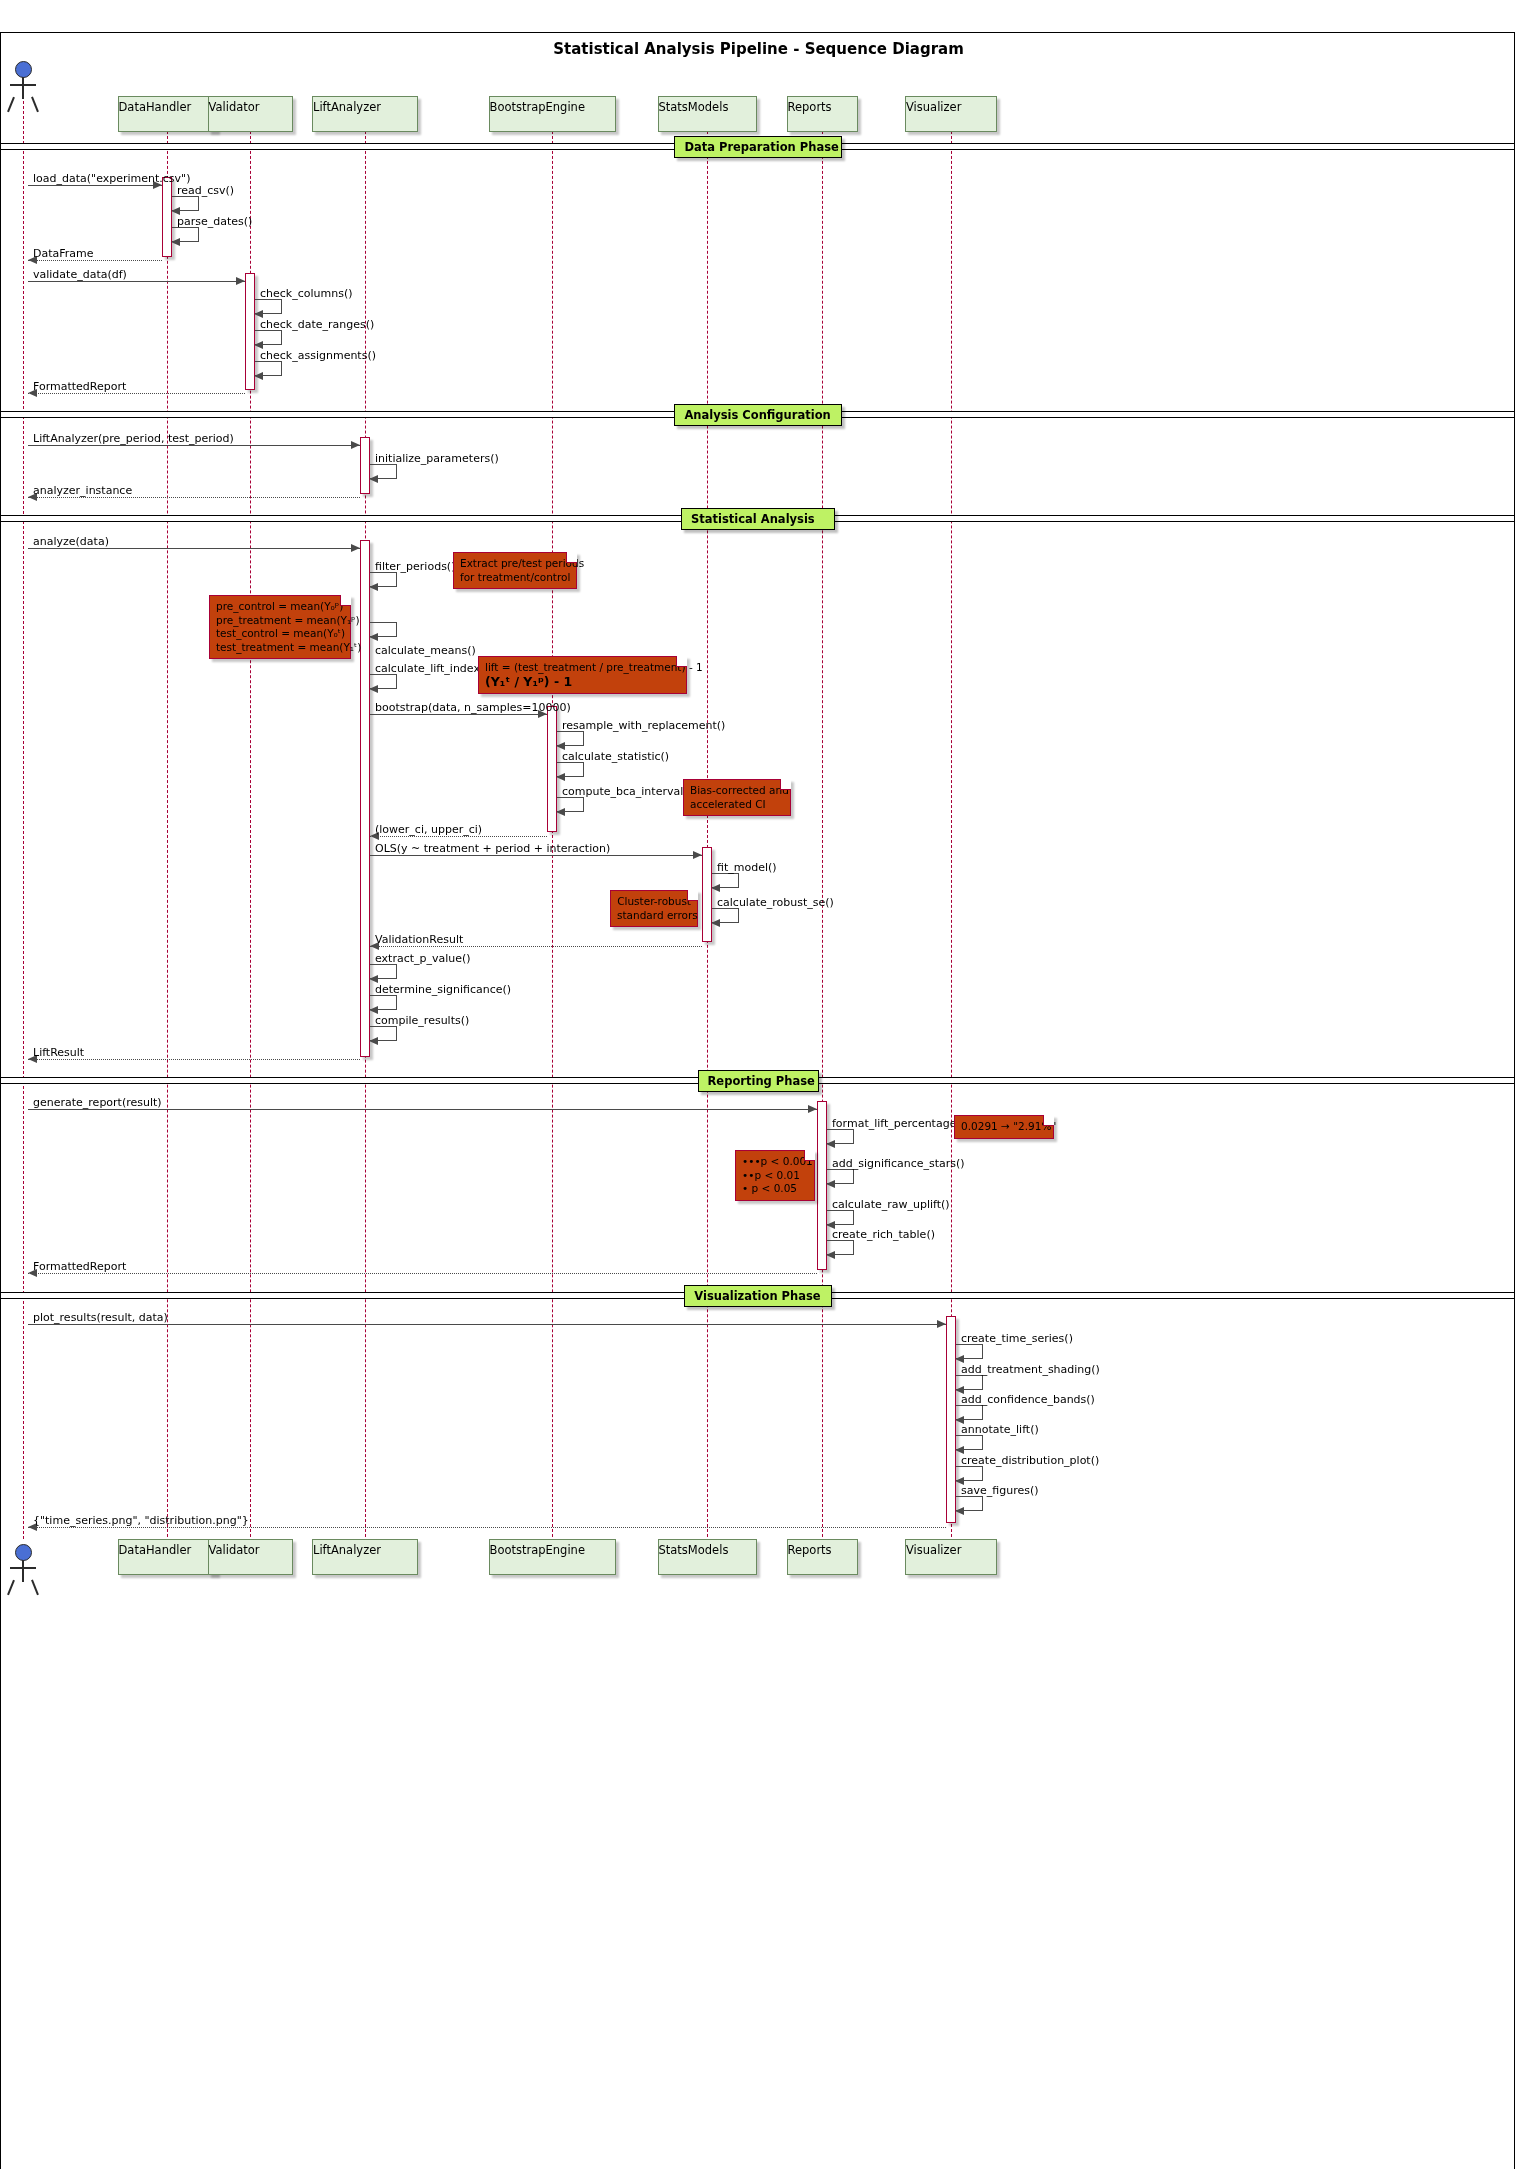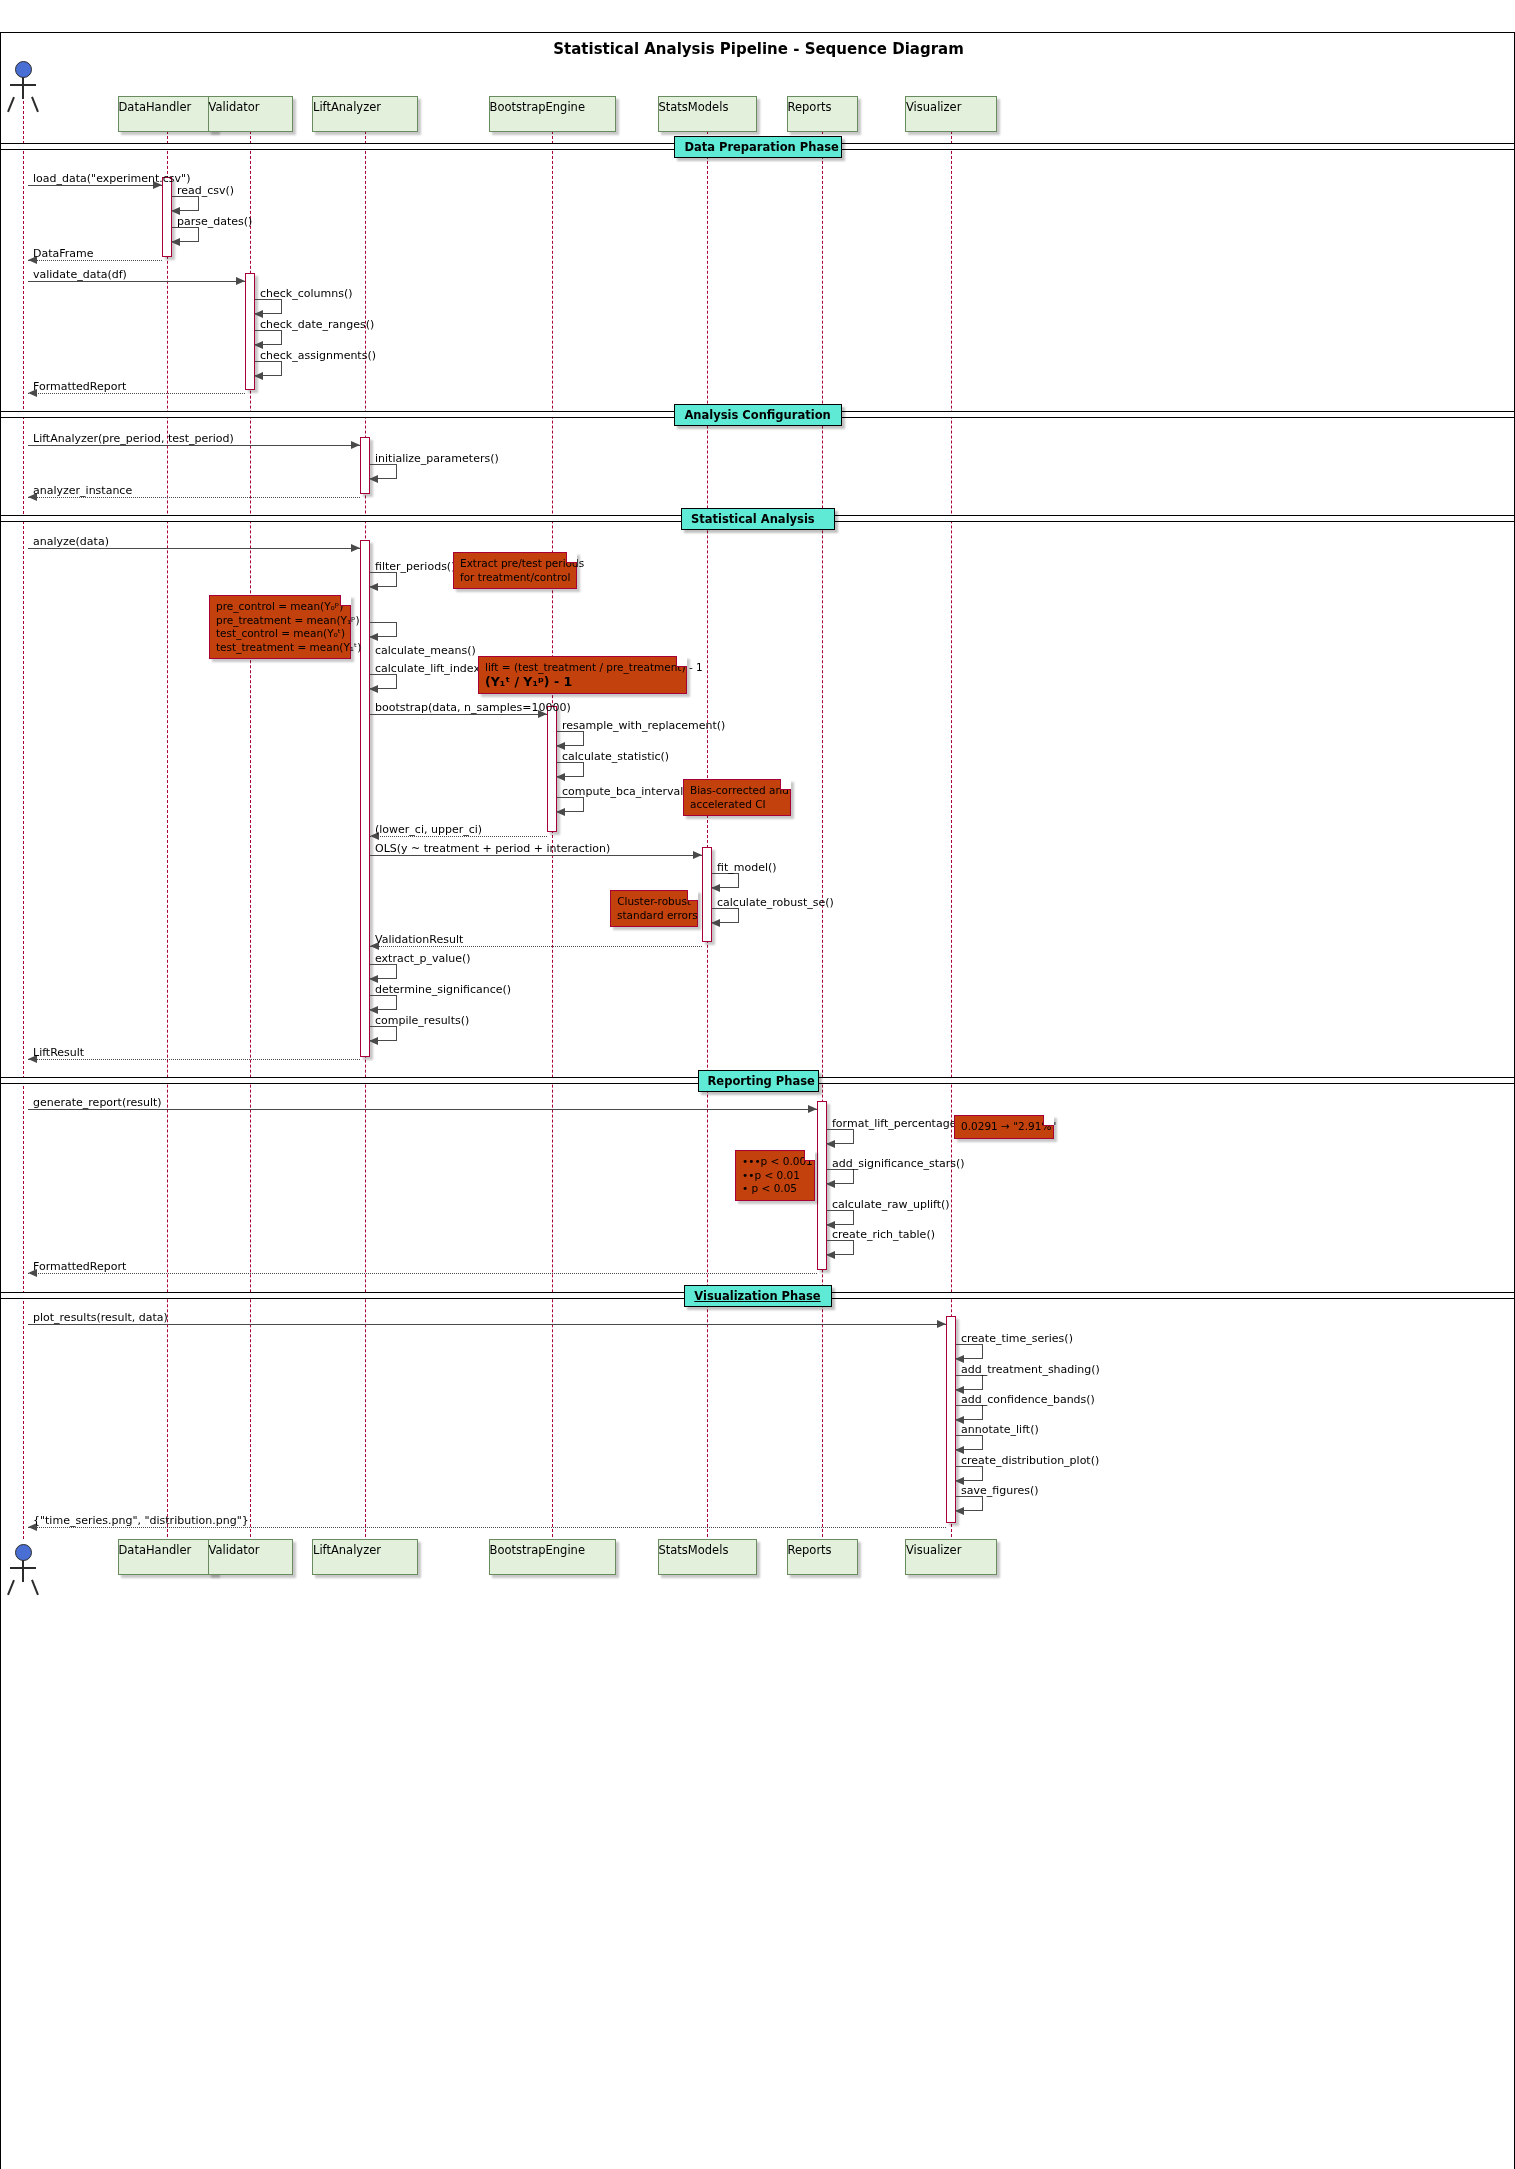--- a/index.html
+++ b/index.html
@@ -30,21 +30,21 @@
   
   .lifeline{position:absolute;width:0;border-left:1.4px dashed #a80036;}
 
   
   .act{position:absolute;width:10px;background:#fff;border:1.3px solid #a80036;
        box-shadow:2.5px 2.5px 2px rgba(0,0,0,.22);box-sizing:border-box;}
 
   
   .divider{position:absolute;left:0;width:1513px;height:5px;
            border-top:1.6px solid #000;border-bottom:1.6px solid #000;background:#fff;}
-  .divlabel{position:absolute;background:#5eead4;border:1.4px solid #000;
+  .divlabel{position:absolute;background:#bef264;border:1.4px solid #000;
             font-size:11.5px;font-weight:bold;color:#000;padding:3px 9px;
             box-shadow:2.5px 2.5px 2px rgba(0,0,0,.25);white-space:nowrap;box-sizing:border-box;}
 
   
   .msgline{position:absolute;height:0;border-top:1.3px solid #4a4a4a;}
   .msgline.dotted{border-top:1.6px dotted #4a4a4a;}
   .arrowR{position:absolute;width:0;height:0;border-top:4.5px solid transparent;
           border-bottom:4.5px solid transparent;border-left:9px solid #4a4a4a;}
   .arrowL{position:absolute;width:0;height:0;border-top:4.5px solid transparent;
           border-bottom:4.5px solid transparent;border-right:9px solid #4a4a4a;}
@@ -124,21 +124,21 @@
   <div id="layer-dividers">
       <div class="divider" style="top:110px;"></div>
       <div class="divlabel" style="left:673.4px;top:103px;width:167.2px;"><span>Data Preparation Phase</span></div>
       <div class="divider" style="top:378px;"></div>
       <div class="divlabel" style="left:673.4px;top:371px;width:167.2px;"><span>Analysis Configuration</span></div>
       <div class="divider" style="top:482px;"></div>
       <div class="divlabel" style="left:680px;top:475px;width:154px;"><span>Statistical Analysis</span></div>
       <div class="divider" style="top:1044px;"></div>
       <div class="divlabel" style="left:696.5px;top:1037px;width:121px;"><span>Reporting Phase</span></div>
       <div class="divider" style="top:1259px;"></div>
-      <div class="divlabel" style="left:683.3px;top:1252px;width:147.39999999999998px;text-decoration:underline;"><span>Visualization Phase</span></div>
+      <div class="divlabel" style="left:683.3px;top:1252px;width:147.39999999999998px;"><span>Visualization Phase</span></div>
     </div>
   <div id="layer-messages">
       <div class="msgline" style="left:27px;top:152px;width:134px;"></div>
       <div class="arrowR" style="left:152px;top:147.5px;"></div>
       <div class="msglabel" style="left:32px;top:139px;">load_data("experiment.csv")</div>
       <div class="selfbox" style="left:171px;top:163px;width:27px;height:15px;"></div>
       <div class="arrowL" style="left:170px;top:173.5px;"></div>
       <div class="msglabel" style="left:176px;top:151px;">read_csv()</div>
       <div class="selfbox" style="left:171px;top:194px;width:27px;height:15px;"></div>
       <div class="arrowL" style="left:170px;top:204.5px;"></div>

